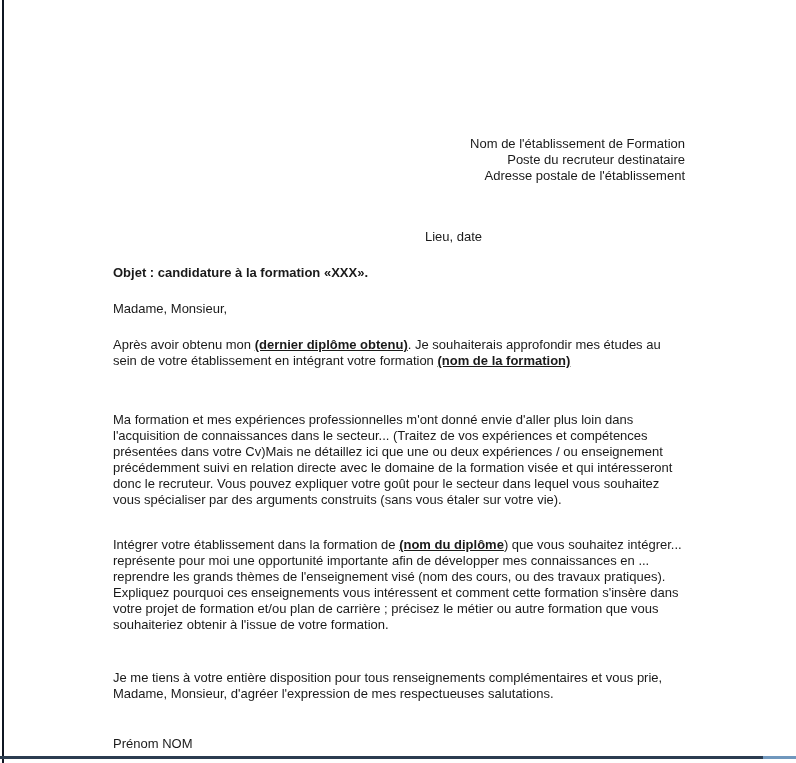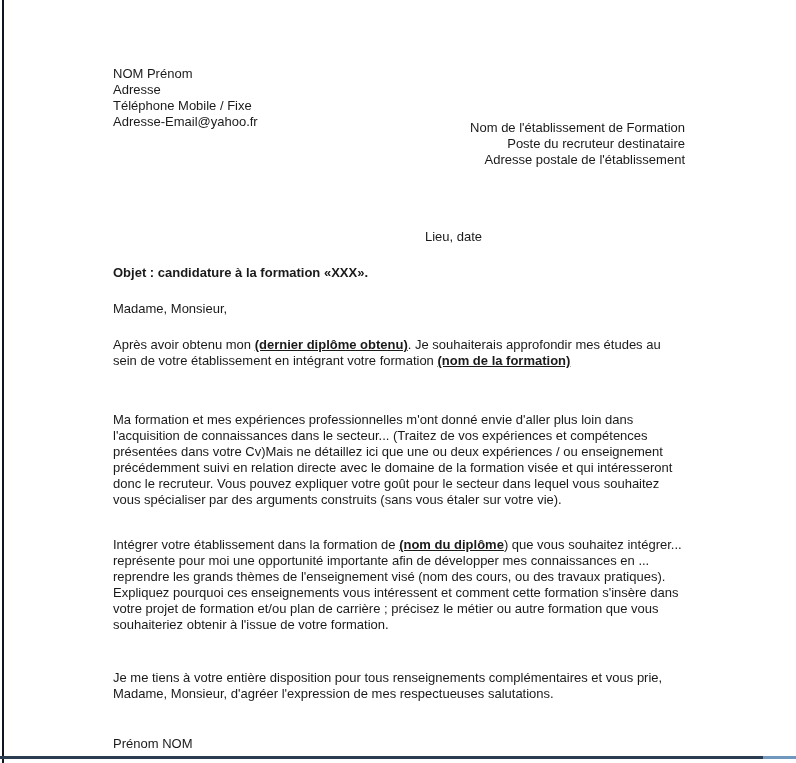--- a/index.html
+++ b/index.html
@@ -48,45 +48,39 @@
     background: #7097bd;
   }
   .block {
     position: absolute;
     left: 113px;
     width: 572px;
   }
   .b { font-weight: bold; text-decoration: underline; }
 
   .sender     { top: 66px; }
-  .recipient  { top: 120px; text-align: right; }
+  .recipient  { top: 136px; text-align: right; }
   .date-line  { top: 229px; padding-left: 312px; }
   .subject    { top: 265px; font-weight: bold; }
   .salutation { top: 301px; }
   .para-1     { top: 337px; }
   .para-2     { top: 412px; }
   .para-3     { top: 537px; }
   .para-4     { top: 670px; }
   .signature  { top: 736px; text-align: left; }
 </style>
 </head>
 <body>
 
 <div class="page">
 
   <div class="left-rule"></div>
   <div class="bottom-rule"></div>
   <div class="bottom-rule-end"></div>
 
-  <div class="block sender">
-    <div>NOM Prénom</div>
-    <div>Adresse</div>
-    <div>Téléphone Mobile / Fixe</div>
-    <div>Adresse-Email@yahoo.fr</div>
-  </div>
 
   <div class="block recipient">
     <div>Nom de l'établissement de Formation</div>
     <div>Poste du recruteur destinataire</div>
     <div>Adresse postale de l'établissement</div>
   </div>
 
   <div class="block date-line">Lieu, date</div>
 
   <div class="block subject">Objet : candidature à la formation «XXX».</div>

